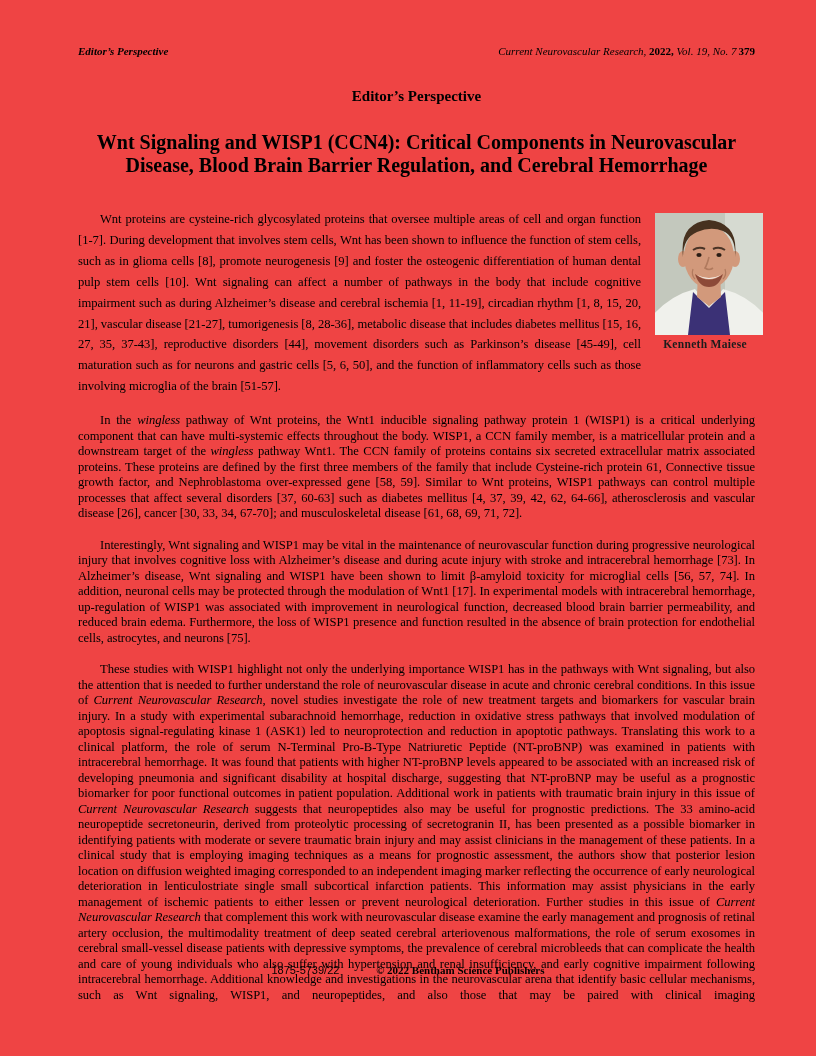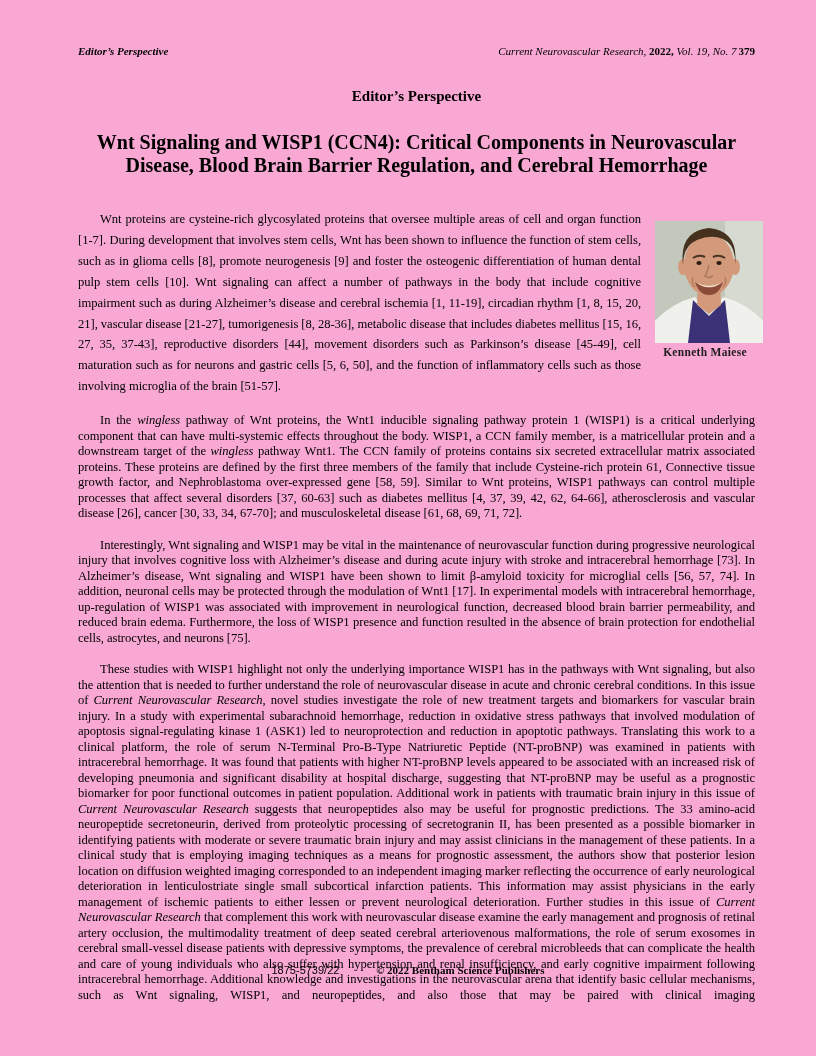--- a/index.html
+++ b/index.html
@@ -1,20 +1,20 @@
 <!DOCTYPE html>
 <html><head>
 <meta charset="utf-8">
 <style>
   html, body { margin: 0; padding: 0; background: #ffffff; }
   .page {
     position: relative;
     width: 816px;
     height: 1056px;
-    background: #f9a8d4;
+    background: #ef4444;
     overflow: hidden;
     font-family: "Liberation Serif", serif;
     color: #000000;
   }
   .inner { padding: 45px 61px 0 78px; }
 
   .running-head {
     display: flex;
     justify-content: space-between;
     align-items: baseline;
@@ -52,21 +52,21 @@
     letter-spacing: -0.05px;
   }
   .para { margin: 16px 0 9px 0; text-indent: 22px; }
   .para.first { line-height: 20.9px; }
   .para.rest  { line-height: 15.5px; }
   .para.cont  { text-align-last: justify; margin-bottom: 0; }
 
   .photo-box {
     float: right;
     width: 100px;
-    margin: 12px 0 6px 14px;
+    margin: 4px 0 6px 14px;
   }
   .photo-box svg { display: block; width: 108px; height: 122px; }
   .photo-caption {
     margin-top: 2px;
     text-align: center;
     font-weight: bold;
     font-size: 11.5px;
     line-height: 14px;
     letter-spacing: 0.3px;
     color: #1c1c1c;

